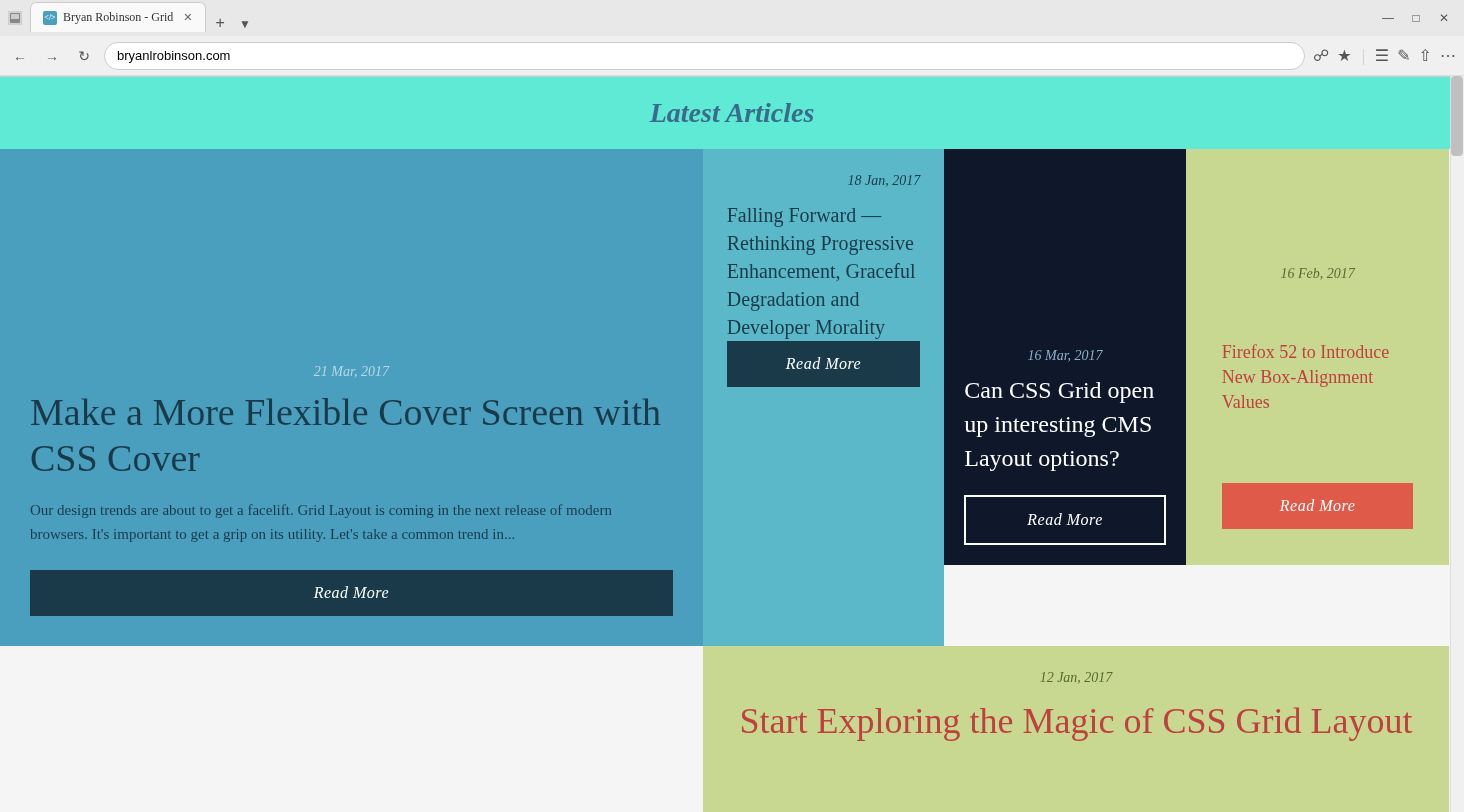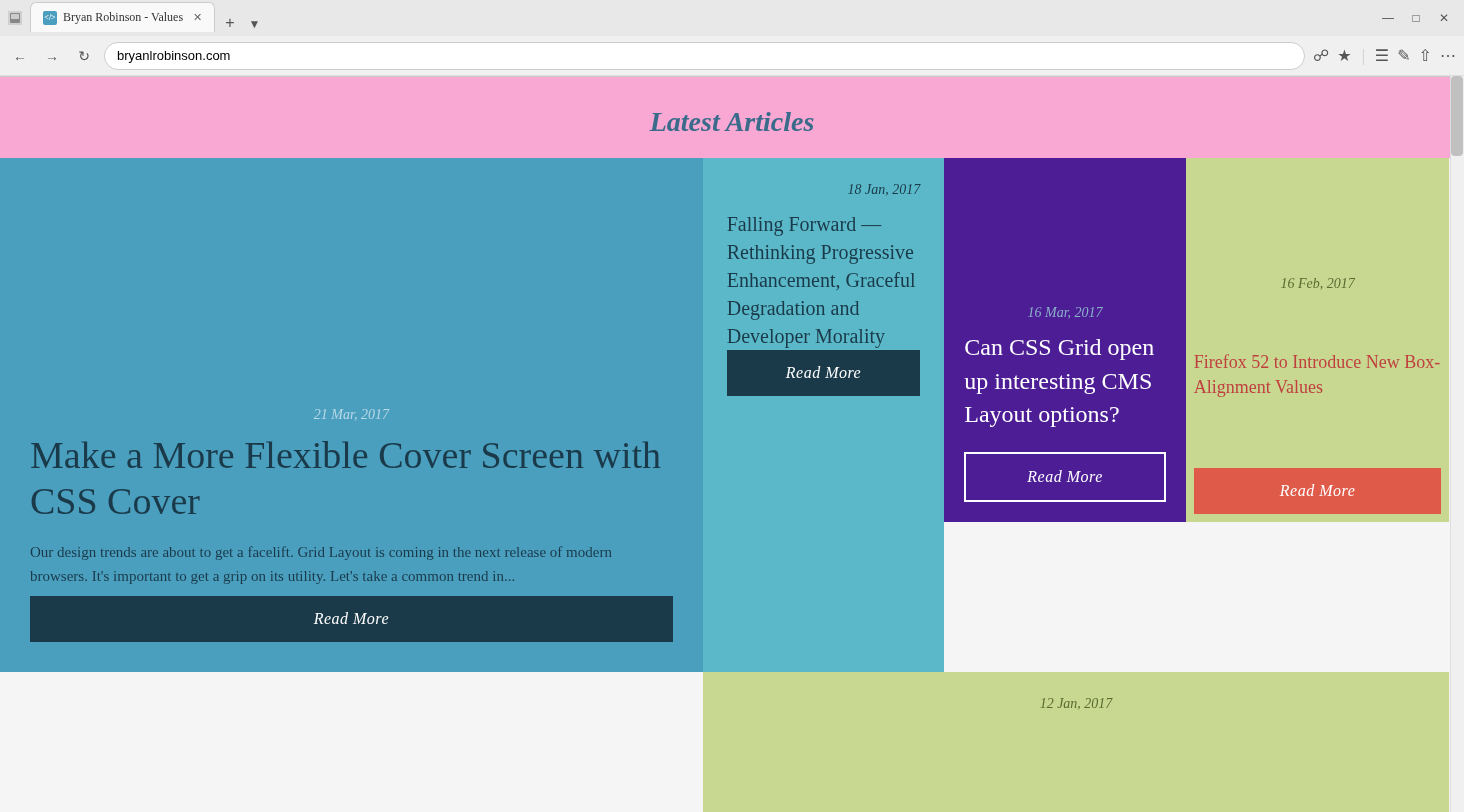--- a/index.html
+++ b/index.html
@@ -127,23 +127,23 @@
       position: absolute;
       top: 0;
       width: 12px;
       height: 80px;
       background: #c0c0c0;
       border-radius: 4px;
     }
 
     
     .page-header {
-      background: #f9a8d4;
-      text-align: center;
-      padding: 29px 0 20px;
+      background: #5eead4;
+      text-align: center;
+      padding: 20px 0 20px;
     }
 
     .page-header h1 {
       font-size: 28px;
       font-weight: 600;
       color: #3a6b8a;
       font-style: italic;
       font-family: Georgia, serif;
     }
 
@@ -182,21 +182,21 @@
       color: #1a3a4a;
       line-height: 1.2;
       margin-bottom: 16px;
       font-family: Georgia, serif;
     }
 
     .article-featured p {
       font-size: 15px;
       color: #1a3a4a;
       line-height: 1.6;
-      margin-bottom: 8px;
+      margin-bottom: 24px;
     }
 
     .btn-read-more {
       display: block;
       text-align: center;
       padding: 14px 20px;
       font-size: 16px;
       font-family: Georgia, serif;
       cursor: pointer;
       border: none;
@@ -215,21 +215,21 @@
       color: white;
     }
 
     .btn-red {
       background: #e05a4a;
       color: white;
     }
 
     
     .article-card-dark {
-      background: #4c1d95;
+      background: #0f172a;
       padding: 20px;
       display: flex;
       flex-direction: column;
       justify-content: flex-end;
     }
 
     .article-card-dark .article-date {
       color: #8ab0c8;
       text-align: center;
     }
@@ -238,21 +238,21 @@
       font-size: 24px;
       color: white;
       font-weight: 400;
       line-height: 1.4;
       margin-bottom: 20px;
       font-family: Georgia, serif;
     }
 
     .article-card-green {
       background: #c8d890;
-      padding: 8px;
+      padding: 36px;
       display: flex;
       flex-direction: column;
       justify-content: flex-end;
       gap: 48px;
     }
 
     .article-card-green .article-date {
       color: #5a6a30;
       text-align: center;
     }
@@ -326,21 +326,21 @@
         <svg width="10" height="10" viewBox="0 0 10 10">
             <rect x="0" y="0" width="10" height="10" fill="#888" rx="1"></rect>
             <rect x="1" y="1" width="8" height="5" fill="#ccc" rx="0.5"></rect>
           </svg>
       </div>
     </div>
 
     <div style="display:flex;align-items:flex-end;flex:1;height:100%;gap:2px;">
       <div class="tab">
         <div class="tab-icon" style="font-size:8px;font-weight:bold;">&lt;/&gt;</div>
-        <span style="font-size:12px;color:#333;max-width:120px;overflow:hidden;white-space:nowrap;">Bryan Robinson - Values</span>
+        <span style="font-size:12px;color:#333;max-width:120px;overflow:hidden;white-space:nowrap;">Bryan Robinson - Grid</span>
         <span class="tab-close">✕</span>
       </div>
       <button class="tab-add">+</button>
       <div style="display:flex;gap:6px;margin-left:4px;align-items:center;">
         <span style="font-size:12px;color:#555;">▼</span>
       </div>
     </div>
 
     <div style="display:flex;gap:4px;margin-left:auto;">
       <button class="nav-btn" style="font-size:12px;">—</button>
@@ -400,16 +400,17 @@
     </div>
 
     <div class="article-card-teal" style="grid-row: 1 / 3;">
       <div class="article-date">18 Jan, 2017</div>
       <h3>Falling Forward — Rethinking Progressive Enhancement, Graceful Degradation and Developer Morality</h3>
       <button class="btn-read-more btn-dark">Read More</button>
     </div>
 
     <div class="article-card-wide-green">
       <div class="article-date">12 Jan, 2017</div>
+      <h2>Start Exploring the Magic of CSS Grid Layout</h2>
     </div>
 
   </div>
 </div>
 
 </body></html>

